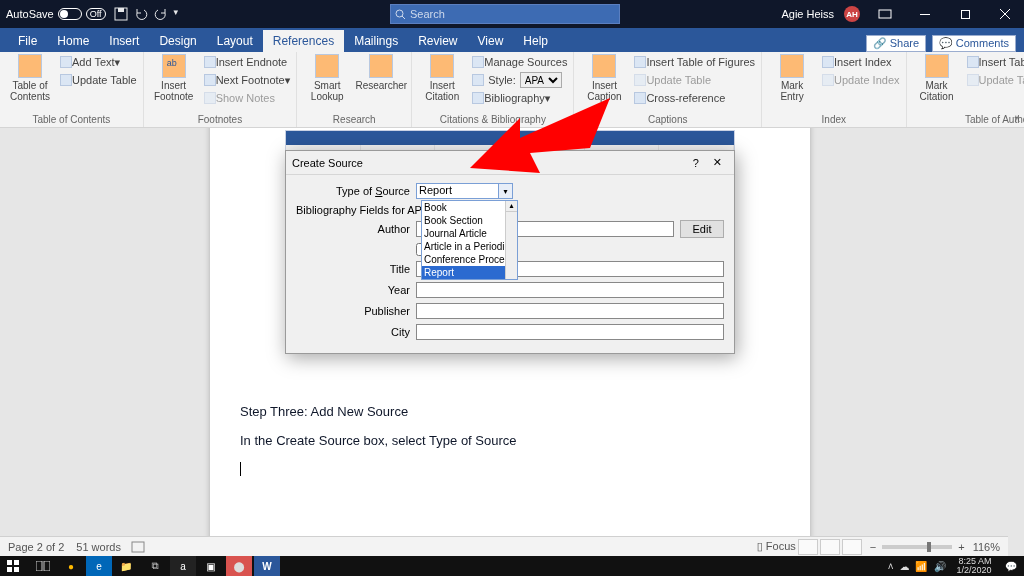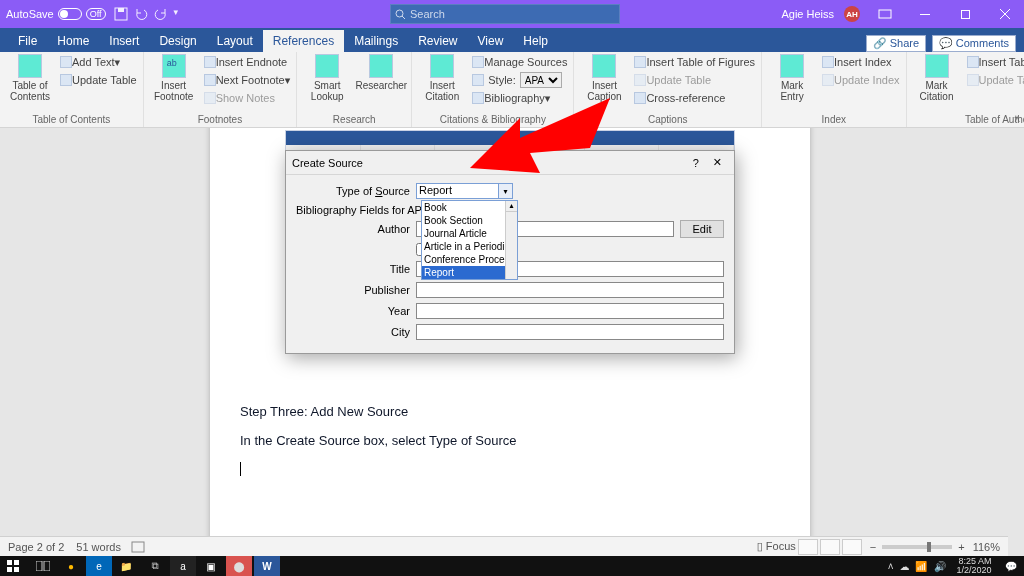--- a/index.html
+++ b/index.html
@@ -1,19 +1,19 @@
 <!DOCTYPE html>
 <html><head>
 <meta charset="utf-8">
 <style>
   * { box-sizing: border-box; margin: 0; padding: 0; font-family: "Segoe UI", Tahoma, sans-serif; }
   body { width: 1024px; height: 576px; overflow: hidden; background: #e6e6e6; position: relative; }
 
   
-  .titlebar { height: 28px; background: #8b5cf6; color: #fff; display: flex; align-items: center; font-size: 11px; }
+  .titlebar { height: 28px; background: #0f172a; color: #fff; display: flex; align-items: center; font-size: 11px; }
   .titlebar .left { display: flex; align-items: center; gap: 8px; padding-left: 6px; }
   .autosave { display: flex; align-items: center; gap: 4px; }
   .autosave .toggle { width: 24px; height: 12px; border: 1px solid #fff; border-radius: 7px; position: relative; }
   .autosave .toggle::after { content:""; position:absolute; width:8px; height:8px; background:#fff; border-radius:50%; top:1px; left:1px; }
   .qat { display:flex; gap:6px; }
   .qat .qicon { width:14px; height:14px; opacity:.9; }
   .titlebar .center { flex:1; text-align:center; }
   .titlebar .right { display:flex; align-items:center; gap:10px; padding-right:4px; }
   .avatar { width:16px; height:16px; border-radius:50%; background:#c44; display:inline-flex; align-items:center; justify-content:center; font-size:8px; font-weight:bold; }
   .sysbtn { width:30px; height:28px; display:flex; align-items:center; justify-content:center; }
@@ -29,21 +29,21 @@
   .menutabs .tab.active { background:#f3f3f3; color:#2b579a; }
   .menutabs .right { margin-left:auto; display:flex; gap:6px; padding-right:8px; align-items:center;border-radius:6px; }
   .menutabs .right .pill { background:#fff; color:#2b579a; border:1px solid #9badcf; padding:1px 6px; font-size:11px; }
 
   
   .ribbon { height: 76px; background:#f3f3f3; border-bottom:1px solid #d4d4d4; display:flex; font-size:11px; color:#444; position:relative; }
   .ribbon .group { border-right:1px solid #e0e0e0; padding:2px 6px 2px 6px; display:flex; flex-direction:column; justify-content:space-between; }
   .ribbon .group .label { text-align:center; color:#666; font-size:10px; padding-top:2px; }
   .ribbon .items { display:flex; gap:6px; align-items:flex-start; }
   .rbtn-lg { display:flex; flex-direction:column; align-items:center; gap:2px; width:48px; }
-  .rbtn-lg .ico { width:24px; height:24px; background:#5eead4; border:1px solid #b8c8e0; }
+  .rbtn-lg .ico { width:24px; height:24px; background:#fdba74; border:1px solid #b8c8e0; }
   .rbtn-lg .cap { text-align:center; font-size:10px; line-height:11px; }
   .rbtn-sm { display:flex; align-items:center; gap:0; height:16px; white-space:nowrap; }
   .rbtn-sm .ico { width:12px; height:12px; background:#dbe6f4; border:1px solid #b8c8e0; }
   .stack { display:flex; flex-direction:column; gap:2px; }
   .stylebox { display:flex; align-items:center; gap:4px; }
   .stylebox select { font-size:10px; height:16px; border:1px solid #ababab; }
   .ribbon .collapse { position:absolute; right:4px; bottom:2px; font-size:10px; color:#666; }
 
   
   .docarea { position:absolute; top:128px; left:0; right:0; bottom:40px; background:#e6e6e6; overflow:hidden; }
@@ -402,25 +402,25 @@
     </div>
     <div class="frow" style="padding-left:120px">
       <input type="checkbox" style="">
       <span style="padding-left:4px"><span class="u">C</span>orporate Author</span>
     </div>
     <div class="frow">
       <div class="lab">Title</div>
       <div class="fld"><input type="text" style=""></div>
     </div>
     <div class="frow">
+      <div class="lab">Year</div>
+      <div class="fld"><input type="text" style=""></div>
+    </div>
+    <div class="frow">
       <div class="lab">Publisher</div>
-      <div class="fld"><input type="text" style=""></div>
-    </div>
-    <div class="frow">
-      <div class="lab">Year</div>
       <div class="fld"><input type="text" style=""></div>
     </div>
     <div class="frow">
       <div class="lab">City</div>
       <div class="fld"><input type="text" style=""></div>
     </div>
   </div>
 </div>
 
 <svg class="bigarrow" viewBox="0 0 140 90">

